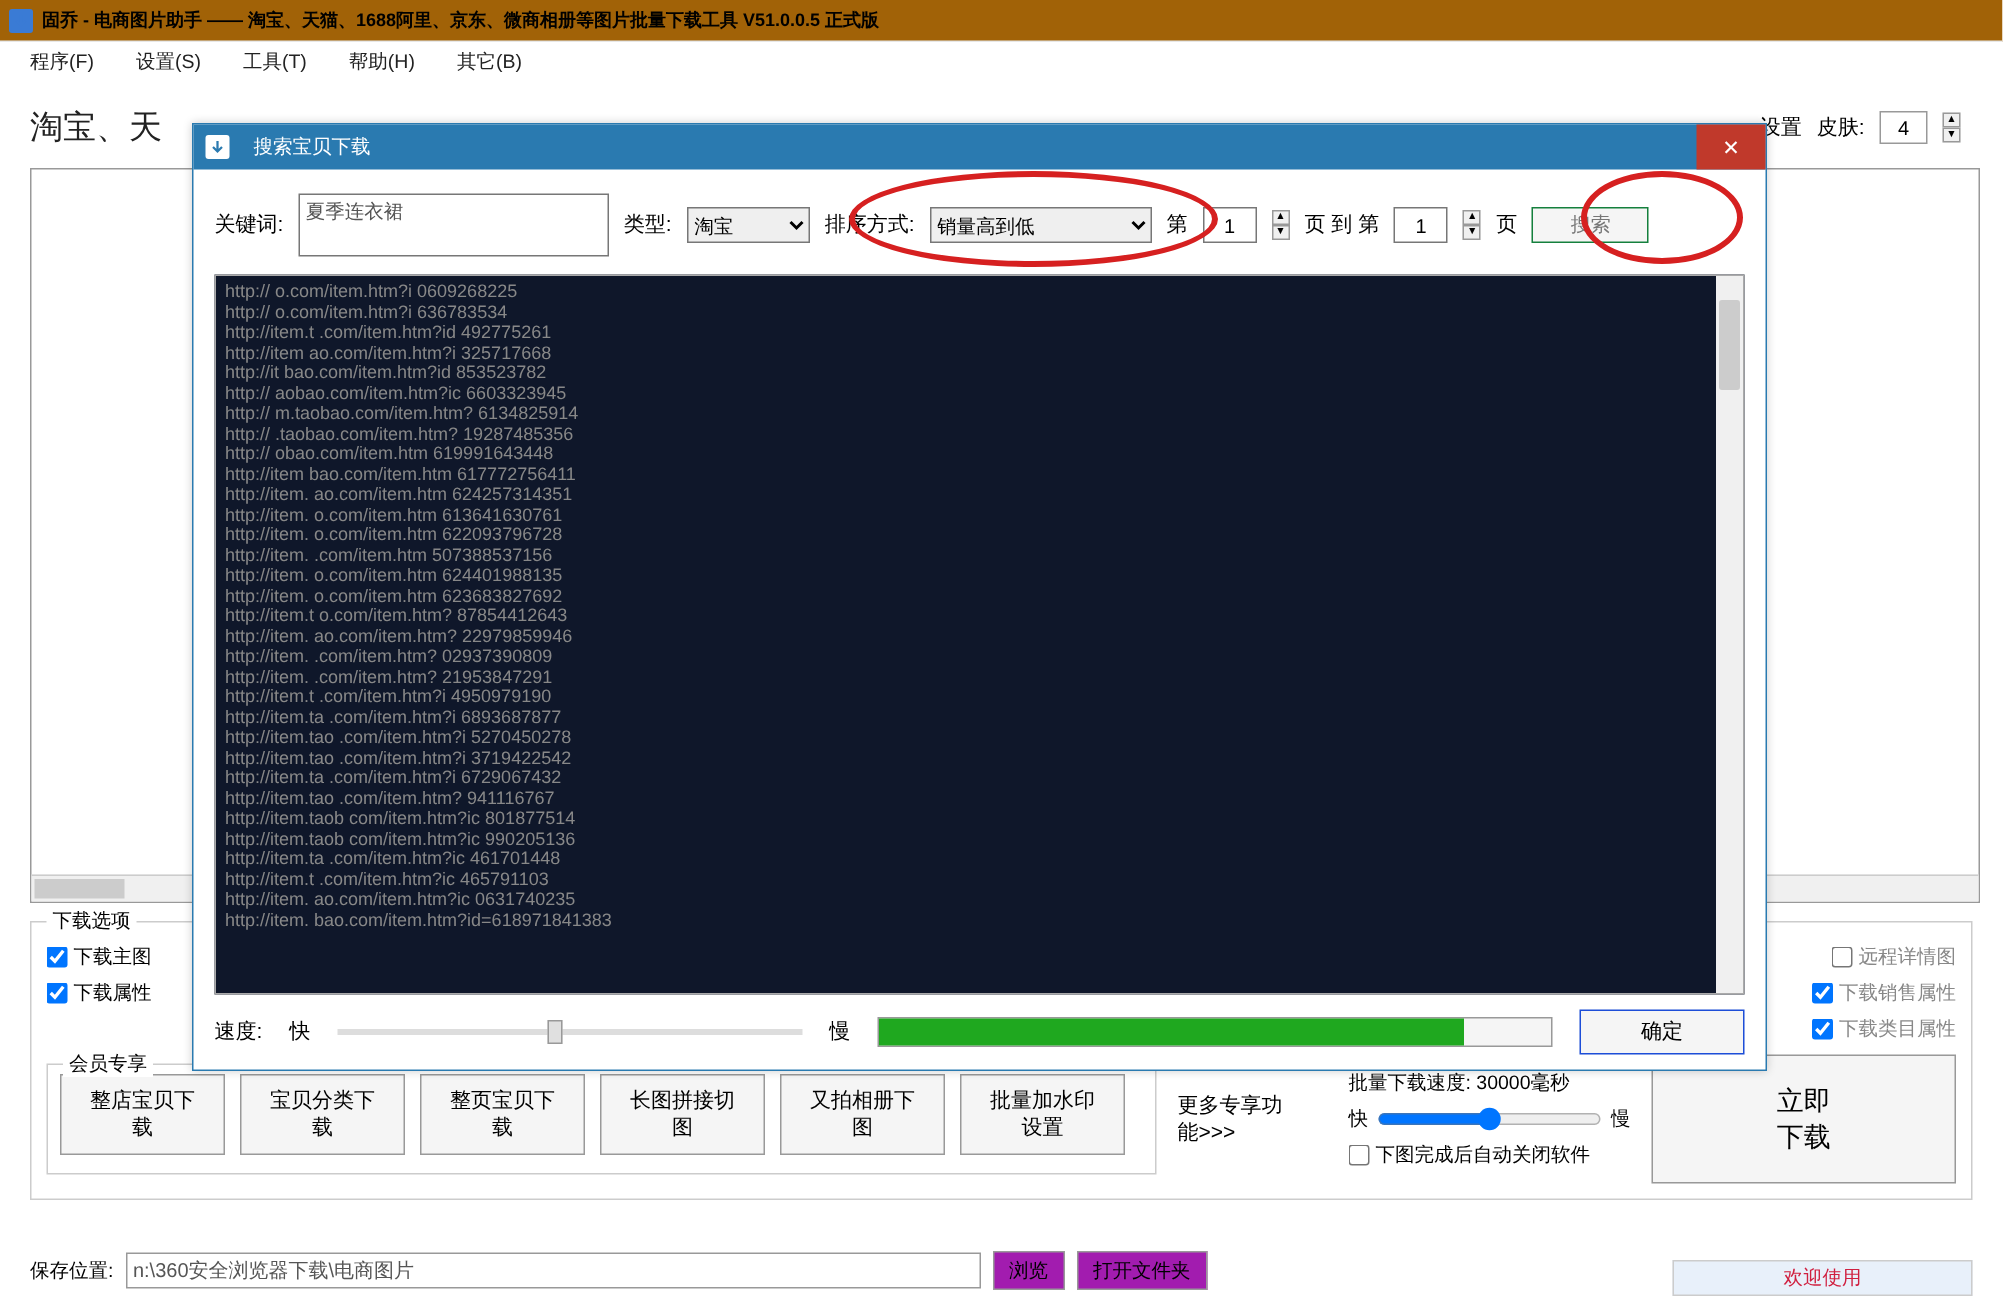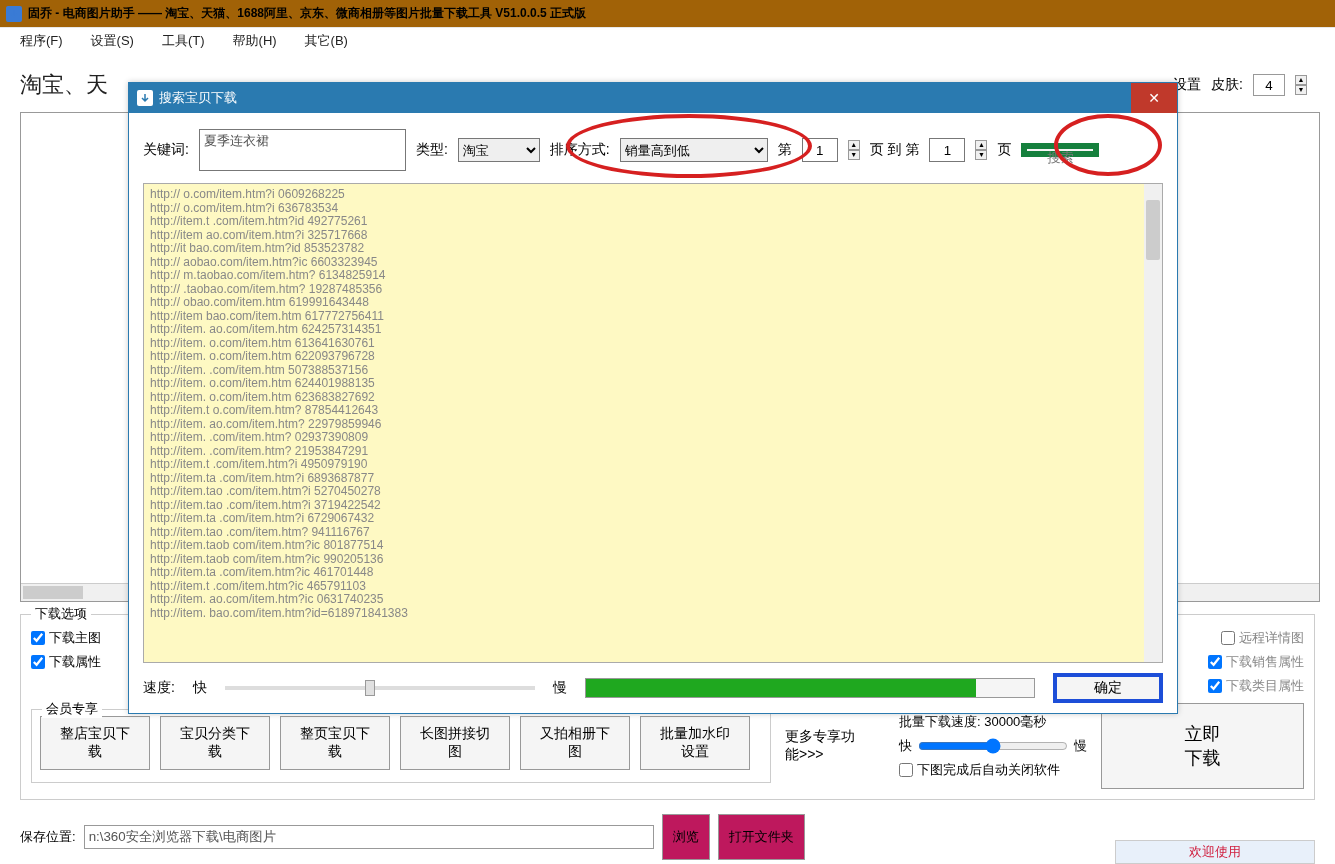--- a/index.html
+++ b/index.html
@@ -33,54 +33,54 @@
 
 .member-row { display: flex; align-items: center; gap: 14px; margin-top: 8px; }
 .member-group { border: 1px solid #ccc; padding: 6px 20px 12px 8px; position: relative; }
 .member-group .legend { position: absolute; top: -10px; left: 10px; background:#fff; padding:0 4px; font-size:13px;}
 .btn { border: 1px solid #999; background: #f5f5f5; padding: 8px 14px; font-size: 14px; cursor: pointer; min-width: 110px; }
 .btn-lg { font-size: 18px; padding: 18px 74px; }
 .more-link { color: #000; font-size: 14px; }
 
 .speed-block { font-size: 13px; display:flex; flex-direction:column; gap:6px; margin-left:20px; width: 200px;}
 .slider { width: 150px; }
-.smbtn { border:1px solid #999; background:#be185d; padding: 13px 10px; font-size:13px; }
+.smbtn { border:1px solid #999; background:#a21caf; padding: 3px 10px; font-size:13px; }
 
 
 .dialog { position: absolute; left: 128px; top: 82px; width: 1050px; background: #fff; border: 1px solid #2a7ab0; box-shadow: 0 0 6px rgba(0,0,0,.2); }
 .dlg-title { background: #2a7ab0; color: #fff; height: 30px; display:flex; align-items:center; justify-content:space-between; padding: 0 0 0 8px; font-size:13px; }
-.dlg-title .left { display:flex; align-items:center; gap:6px;}
+.dlg-title .left { display:flex; align-items:center; gap:16px;}
 .dlg-title .icon { width:16px;height:16px;background:#fff;border-radius:2px; display:flex;align-items:center;justify-content:center;}
 .dlg-close { background:#c0392b; color:#fff; width:46px; height:30px; display:flex; align-items:center; justify-content:center; font-size:14px;}
 
 .dlg-body { padding: 16px 14px 10px 14px; }
 .search-row { display:flex; align-items:center; gap:10px; font-size:14px; flex-wrap: nowrap;}
 .kw-input { width: 207px; height: 42px; border:1px solid #777; padding:2px 4px; font-size:13px; color:#555; resize:none;}
 .sel { height:24px; border:1px solid #777; font-size:13px; }
 .sel.type { width: 82px; }
 .sel.sort { width:148px; }
 .num-input { width:36px; height:24px; border:1px solid #777; text-align:center; }
 .spinner { display:inline-flex; flex-direction:column; }
 .spinner div { width:12px; height:10px; border:1px solid #999; font-size:7px; line-height:7px; text-align:center; background:#f0f0f0; cursor:pointer;}
-.search-btn { width:78px; height:14px; border:6px solid #15803d; background:#f5f5f5; color:#777; }
+.search-btn { width:78px; height:24px; border:1px solid #15803d; background:#f5f5f5; color:#777; }
 
 .ellipse { border: 4px solid #d62020; border-radius: 50%; position:absolute; pointer-events:none; }
 .ell1 { left: 566px; top: 114px; width: 246px; height: 64px; }
 .ell2 { left: 1054px; top: 114px; width: 108px; height: 62px; }
 
-.url-box { border:1px solid #aaa; background:#fef9c3; margin-top: 12px; height: 480px; padding: 4px 20px 4px 6px; position:relative; overflow:hidden; font-family: "Courier New", monospace; font-size:12px; color:#888; line-height:13.5px; }
+.url-box { border:1px solid #aaa; background:#0f172a; margin-top: 12px; height: 480px; padding: 4px 20px 4px 6px; position:relative; overflow:hidden; font-family: "Courier New", monospace; font-size:12px; color:#888; line-height:13.5px; }
 .url-box .sbar { position:absolute; right:0; top:0; width:18px; height:100%; background:#f0f0f0; }
 .url-box .sbar .th { width:14px; height:60px; background:#ccc; margin:16px 2px 0 2px; border-radius:2px;}
 
 .speed-row { display:flex; align-items:center; gap: 18px; margin-top: 10px; font-size:14px; }
 .speed-row .track { flex: 0 0 310px; position:relative; height: 4px; background:#ddd; }
 .speed-row .knob { position:absolute; left: 140px; top:-6px; width:10px; height:16px; background:#e0e0e0; border:1px solid #999;}
 .prog-bar { flex: 1; height: 20px; border:1px solid #999; position:relative; background:#f5f5f5;}
 .prog-fill { position:absolute; left:0; top:0; height:100%; background:#1fa81f; width: 87%; }
-.ok-btn { width: 110px; height: 30px; border:4px solid #1d4ed8; background:#f5f5f5; font-size:14px; }
+.ok-btn { width: 110px; height: 30px; border:1px solid #1d4ed8; background:#f5f5f5; font-size:14px; }
 
 .footer-bar { position:absolute; bottom:0; right:20px; width: 200px; height: 24px; background:#e8f0fa; border:1px solid #ccc; color:#d02040; font-size:13px; display:flex; align-items:center; justify-content:center;}
 .browse-row { position:absolute; bottom: 4px; left: 20px; display:flex; align-items:center; gap:8px; font-size:13px;}
 .browse-row input { width: 570px; height:24px; border:1px solid #999; padding:0 4px; color:#555;}
 </style>
 </head>
 <body>
 
 <div class="main-window">
   <div class="title-bar">

